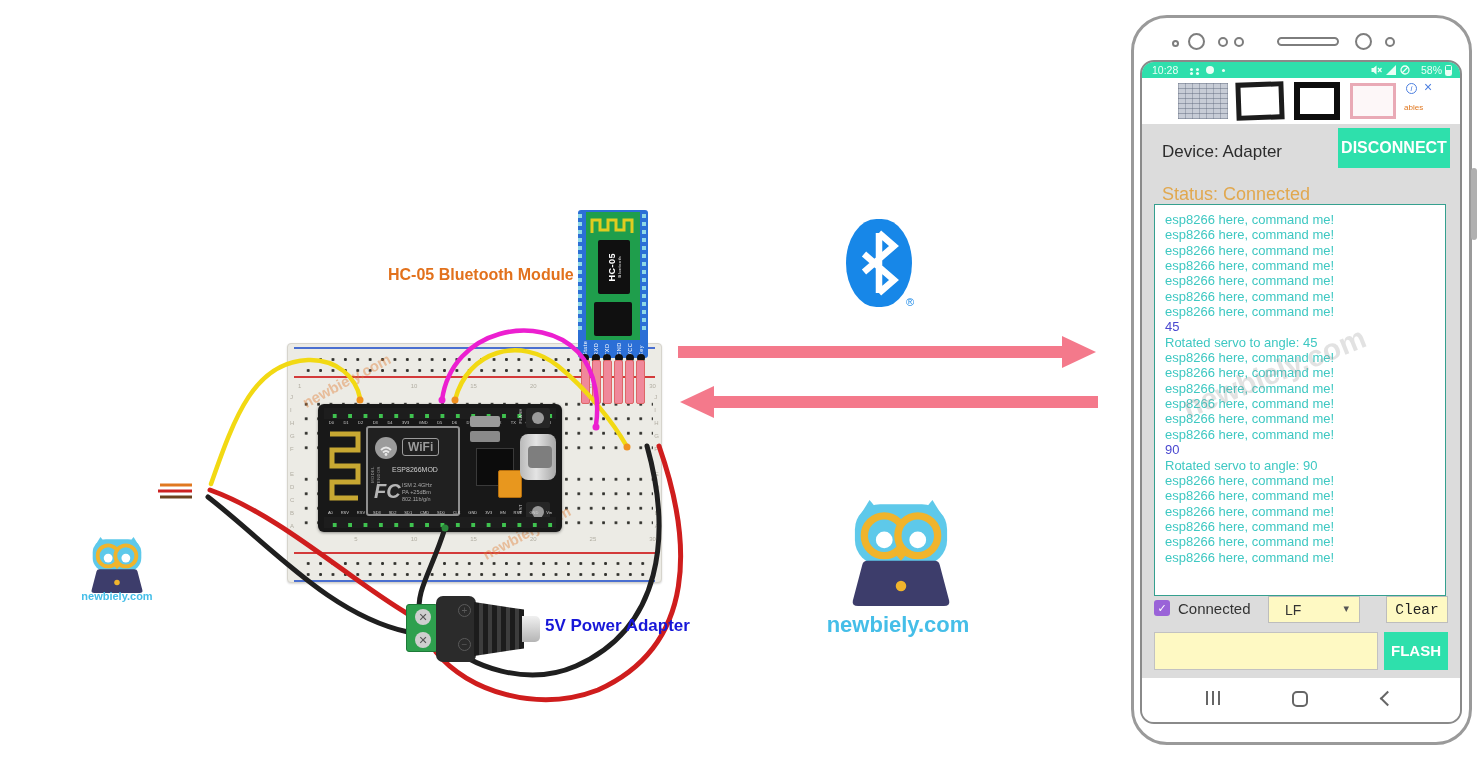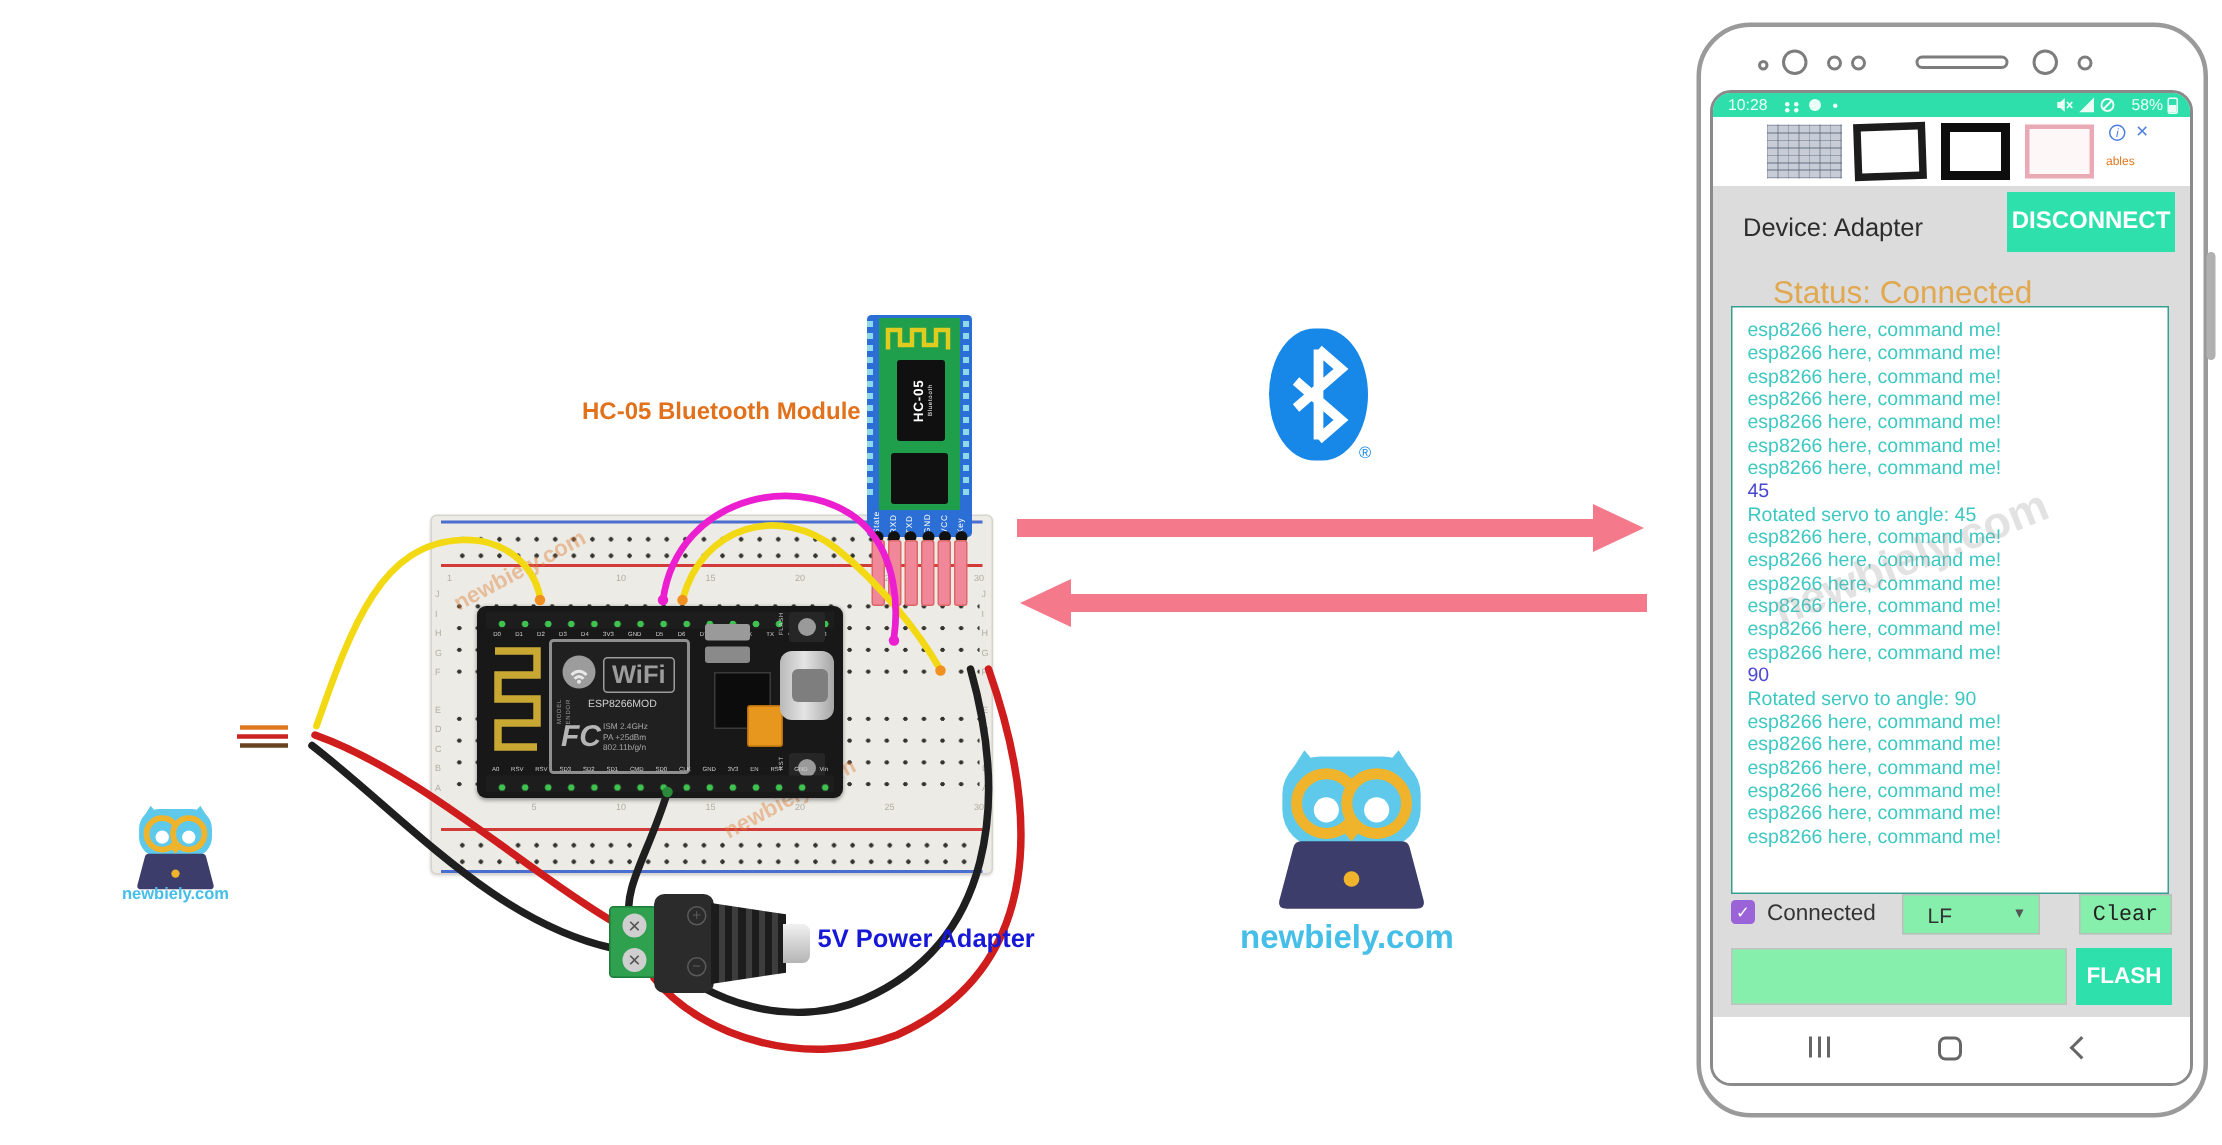--- a/index.html
+++ b/index.html
@@ -44,21 +44,21 @@
   .screen{border:2px solid #8a8a8a;border-radius:14px;background:#dcdcdc;overflow:hidden;}
   .statusbar{background:#2edfac;color:#eafff6;font-size:10.5px;}
   .banner{background:#fff;}
   .thumb{background:#fff;}
   .teal-btn{background:#2ee0ac;color:#fff;font-weight:bold;text-align:center;}
   .terminal{background:#fff;border:1.5px solid #35a08f;font-size:13px;line-height:15.35px;color:#3ec8c2;overflow:hidden;}
   .tline{display:block;white-space:nowrap;}
   .tline.purple{color:#4a48d0;}
   .wm-phone{position:absolute;left:18px;top:140px;width:300px;font-size:30px;font-weight:bold;
             color:rgba(150,150,150,.28);transform:rotate(-22deg);white-space:nowrap;}
-  .white-box{background:#86efac;border:1px solid #bdbdbd;}
+  .white-box{background:#fef9c3;border:1px solid #bdbdbd;}
   .navbar{background:#fff;}
   .navbar .bar{width:2.5px;height:14px;background:#666;display:inline-block;margin:0 1.8px;}
   .chev{width:11px;height:11px;border-left:2.5px solid #666;border-bottom:2.5px solid #666;transform:rotate(45deg);}
 </style>
 </head>
 <body>
 
 <div id="canvas">
 
   <div class="abs breadboard" style="left:287px;top:343px;width:375px;height:240px;">
@@ -141,21 +141,21 @@
       </div>
     <svg class="abs" style="left:8px;top:26px;" width="38" height="78" viewBox="0 0 38 78">
       <path d="M4,4 H32 V20 H6 V36 H32 V52 H6 V68 H32" fill="none" stroke="#c8a832" stroke-width="5"></path>
     </svg>
     <div class="abs shield" style="left:48px;top:22px;width:94px;height:90px;">
       <svg class="abs" style="left:6px;top:8px;" width="24" height="24" viewBox="0 0 24 24">
         <circle cx="12" cy="12" r="11" fill="#9c9c9c"></circle>
         <path d="M7,14 q5,-5 10,0 M9,16.5 q3,-3 6,0" stroke="#e8e8e8" stroke-width="2" fill="none"></path>
         <circle cx="12" cy="18.5" r="1.4" fill="#e8e8e8"></circle>
       </svg>
-      <span class="abs" style="left:34px;top:10px;border:1.5px solid #9c9c9c;border-radius:3px;color:#9c9c9c;font-weight:bold;font-size:17px;padding:1px 5px;">WiFi</span>
+      <span class="abs" style="left:34px;top:10px;border:1.5px solid #9c9c9c;border-radius:3px;color:#9c9c9c;font-weight:bold;font-size:12px;padding:1px 5px;">WiFi</span>
       <span class="abs vlab" style="left:2px;top:38px;font-size:4px;color:#9a9a9a;">MODEL</span>
       <span class="abs vlab" style="left:8px;top:38px;font-size:4px;color:#9a9a9a;">VENDOR</span>
       <span class="abs" style="left:24px;top:38px;color:#cfcfcf;font-size:7px;">ESP8266MOD</span>
       <span class="abs" style="left:6px;top:52px;color:#b5b5b5;font-size:20px;font-weight:bold;font-style:italic;">FC</span>
       <div class="abs" style="left:34px;top:54px;color:#a8a8a8;font-size:5.5px;line-height:7px;">
         <div>ISM 2.4GHz</div>
         <div>PA +25dBm</div>
         <div>802.11b/g/n</div>
       </div>
     </div>
@@ -348,21 +348,21 @@
         <div class="abs thumb" style="left:94px;top:4px;width:48px;height:38px;border:5px solid #1c1c1c;transform:rotate(-2deg);"></div>
         <div class="abs thumb" style="left:152px;top:4px;width:46px;height:38px;border:6px solid #0d0d0d;"></div>
         <div class="abs thumb" style="left:208px;top:5px;width:46px;height:36px;border:3px solid #e9aab6;background:#fdf7f8;"></div>
         <div class="abs ctr" style="left:264px;top:5px;width:11px;height:11px;border:1.5px solid #4c7fe0;border-radius:50%;color:#4c7fe0;font-size:8px;font-style:italic;">i</div>
         <div class="abs" style="left:282px;top:1px;color:#4c7fe0;font-size:14px;">×</div>
         <div class="abs" style="left:262px;top:25px;color:#e07820;font-size:8px;">ables</div>
       </div>
 
       <span class="abs" style="left:20px;top:80px;font-size:17px;color:#2d2d2d;">Device: Adapter</span>
       <div class="abs teal-btn" style="left:196px;top:66px;width:112px;height:40px;font-size:16px;line-height:40px;">DISCONNECT</div>
-      <span class="abs" style="left:20px;top:122px;font-size:21px;color:#e1a84f;margin-left:20px;">Status: Connected</span>
+      <span class="abs" style="left:20px;top:122px;font-size:18px;color:#e1a84f;">Status: Connected</span>
 
       <div class="abs terminal" style="left:12px;top:142px;width:292px;height:392px;padding:7px 4px 0 10px;">
         <div>
             <span class="tline teal">esp8266 here, command me!</span>
             <span class="tline teal">esp8266 here, command me!</span>
             <span class="tline teal">esp8266 here, command me!</span>
             <span class="tline teal">esp8266 here, command me!</span>
             <span class="tline teal">esp8266 here, command me!</span>
             <span class="tline teal">esp8266 here, command me!</span>
             <span class="tline teal">esp8266 here, command me!</span>

